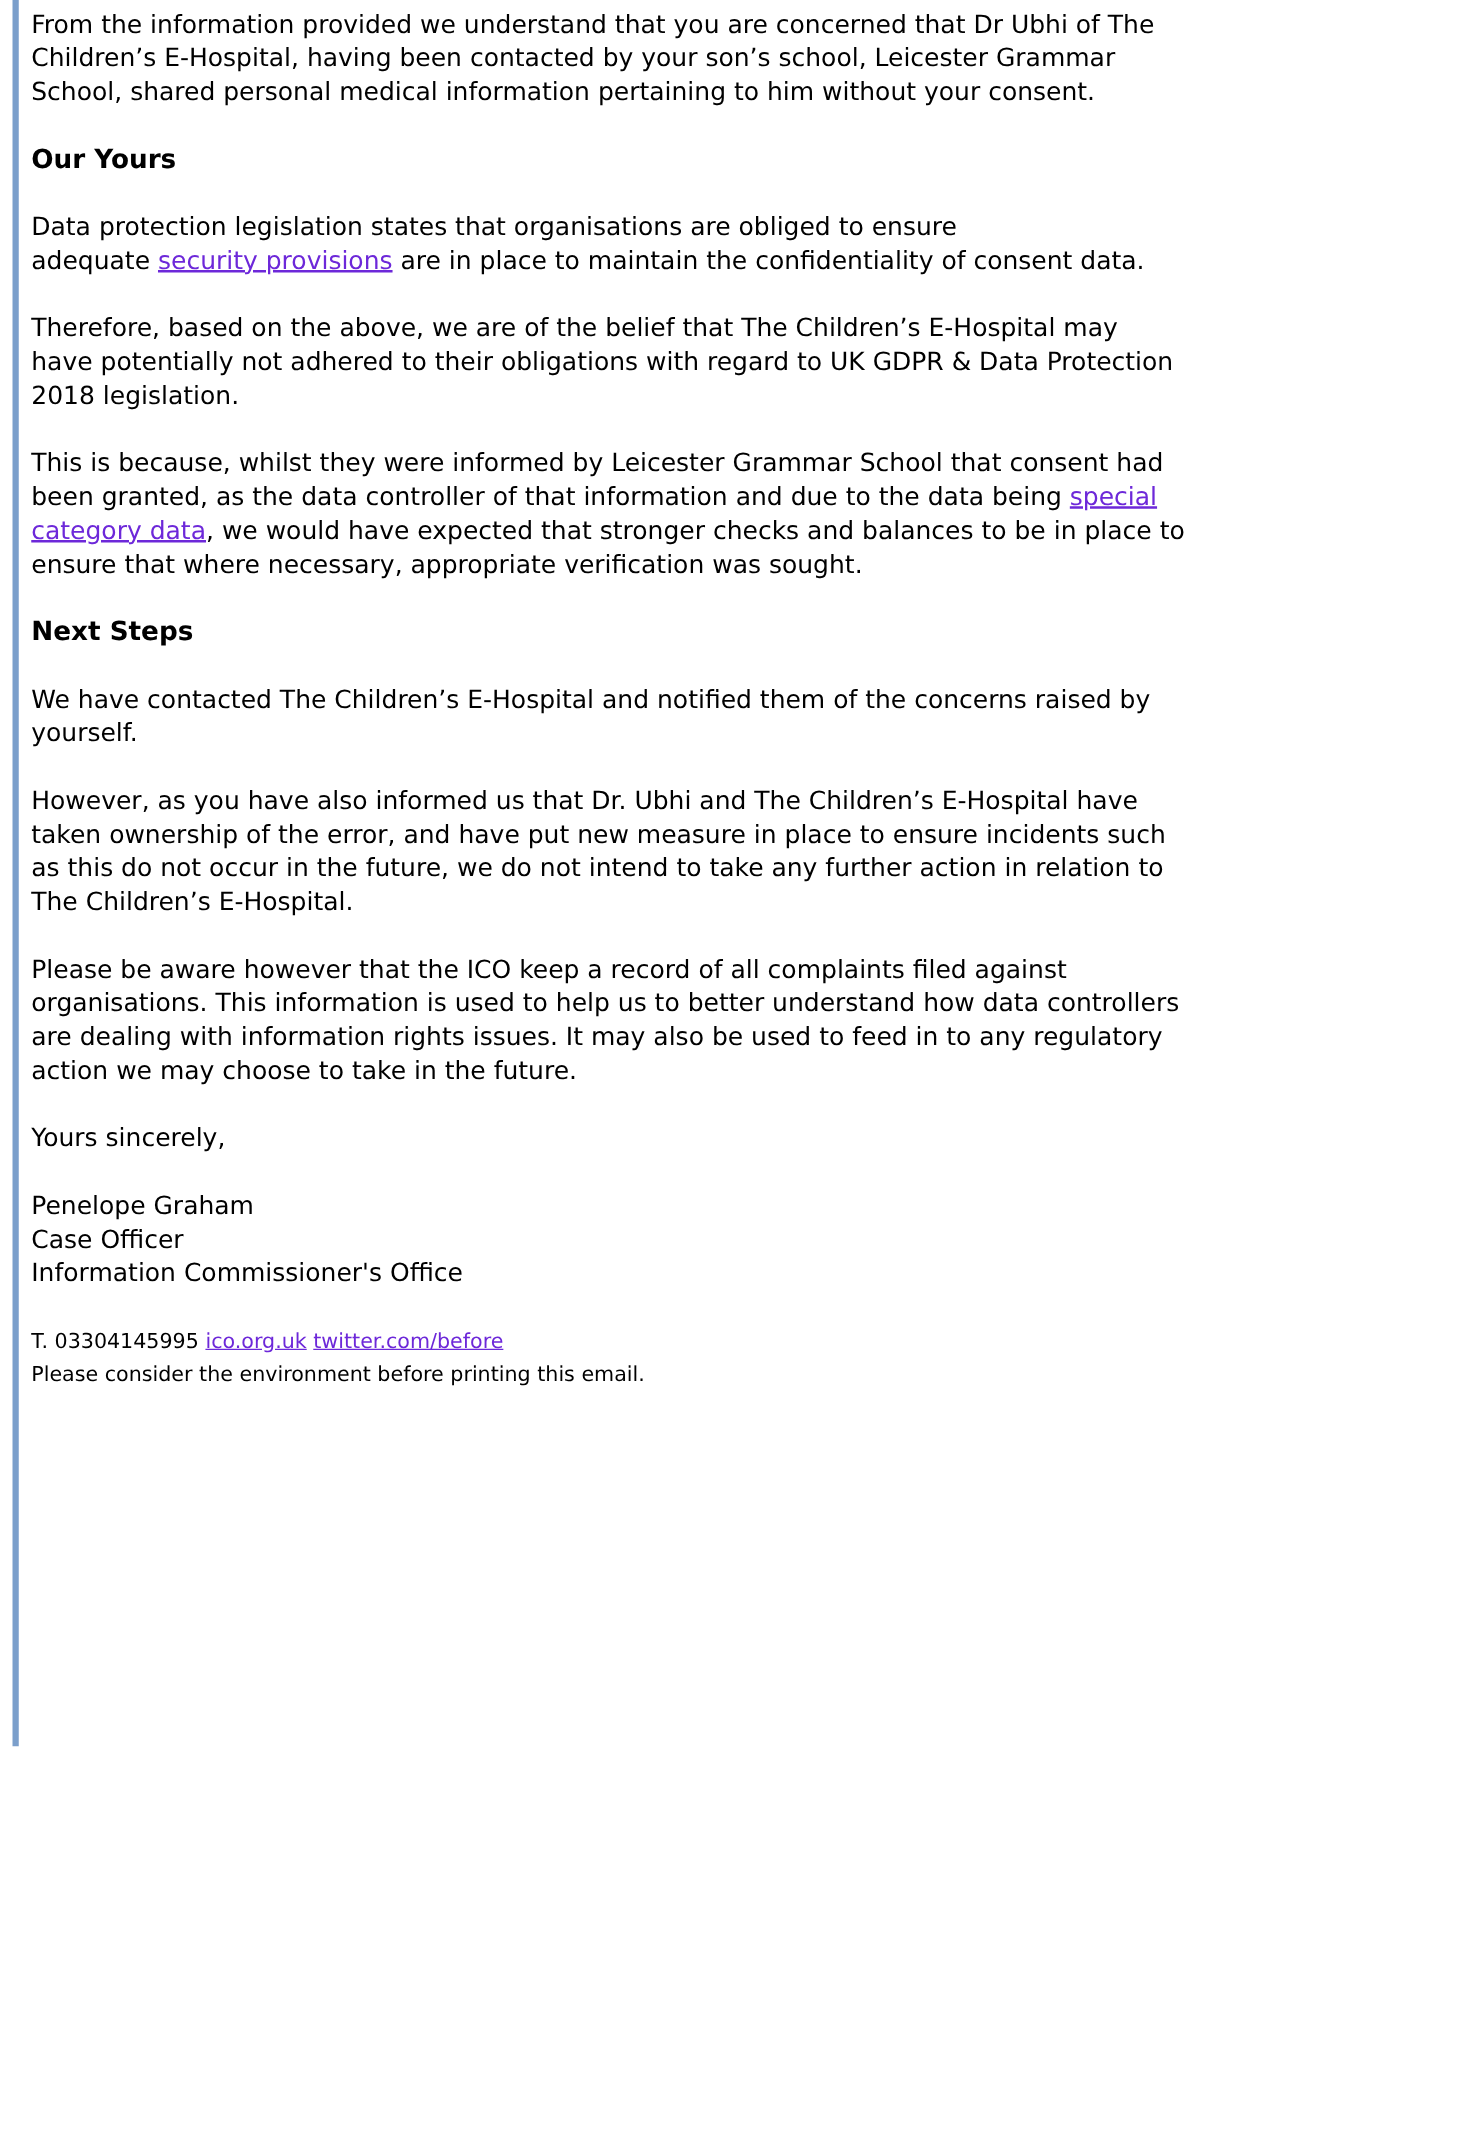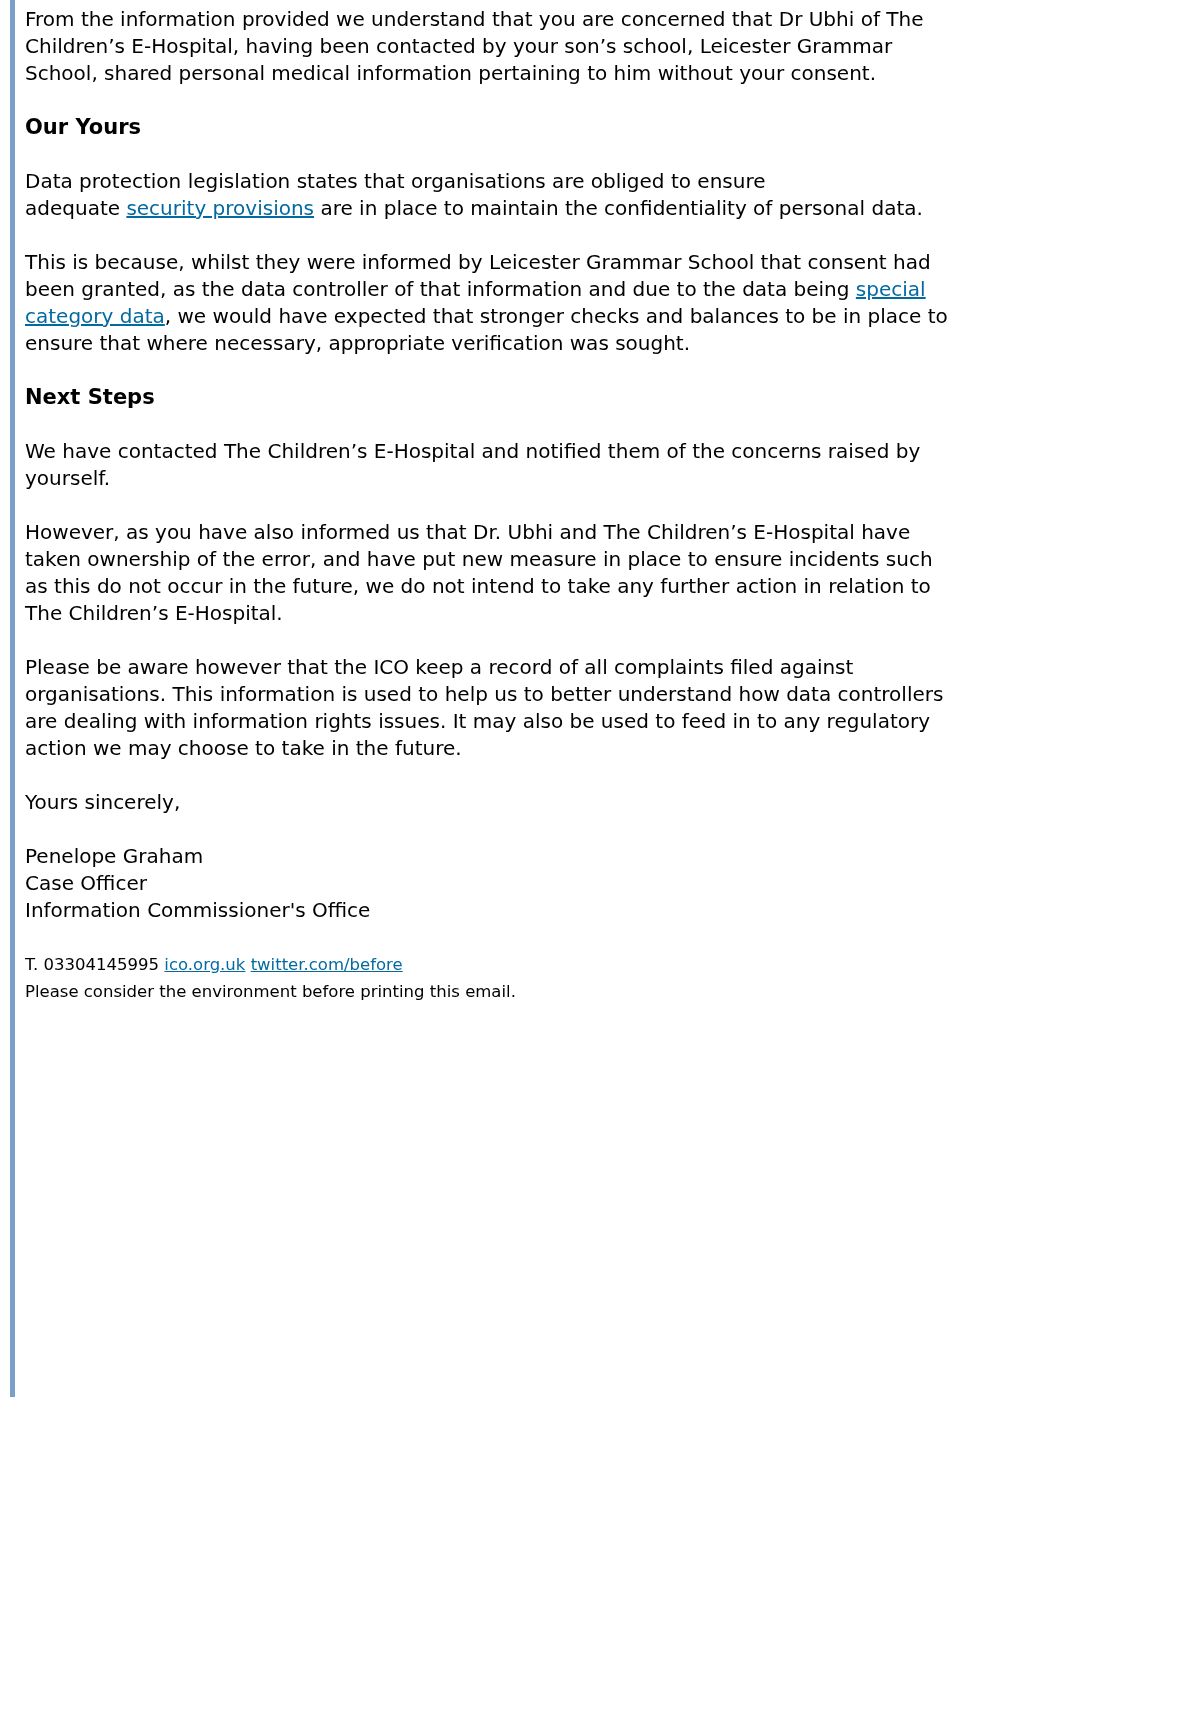--- a/index.html
+++ b/index.html
@@ -36,21 +36,21 @@
     margin: 0 0 27px 0;
     white-space: pre-wrap;
   }
   .heading {
     font-size: 21px;
     line-height: 27px;
     font-weight: bold;
     margin: 0 0 27px 0;
   }
   a {
-    color: #0369a1;
+    color: #6d28d9;
     text-decoration: underline;
     cursor: pointer;
     white-space: pre-wrap;
   }
   .sig-block {
     margin: 0 0 27px 0;
   }
   .sig-line {
     font-size: 20px;
     line-height: 27px;
@@ -73,22 +73,25 @@
   <div class="quote-content">
 
     <p class="para">From the information provided we understand that you are concerned that Dr Ubhi of The
 Children’s E-Hospital, having been contacted by your son’s school, Leicester Grammar
 School, shared personal medical information pertaining to him without your consent.</p>
 
 
     <div class="heading">Our Yours</div>
 
     <p class="para"><span>Data protection legislation states that organisations are obliged to ensure
-adequate </span><a>security provisions</a><span> are in place to maintain the confidentiality of personal data.</span></p>
+adequate </span><a>security provisions</a><span> are in place to maintain the confidentiality of consent data.</span></p>
 
+    <p class="para">Therefore, based on the above, we are of the belief that The Children’s E-Hospital may
+have potentially not adhered to their obligations with regard to UK GDPR &amp; Data Protection
+2018 legislation.</p>
 
     <p class="para"><span>This is because, whilst they were informed by Leicester Grammar School that consent had
 been granted, as the data controller of that information and due to the data being </span><a>special
 category data</a><span>, we would have expected that stronger checks and balances to be in place to
 ensure that where necessary, appropriate verification was sought.</span></p>
 
     <div class="heading">Next Steps</div>
 
     <p class="para">We have contacted The Children’s E-Hospital and notified them of the concerns raised by
 yourself.</p>

